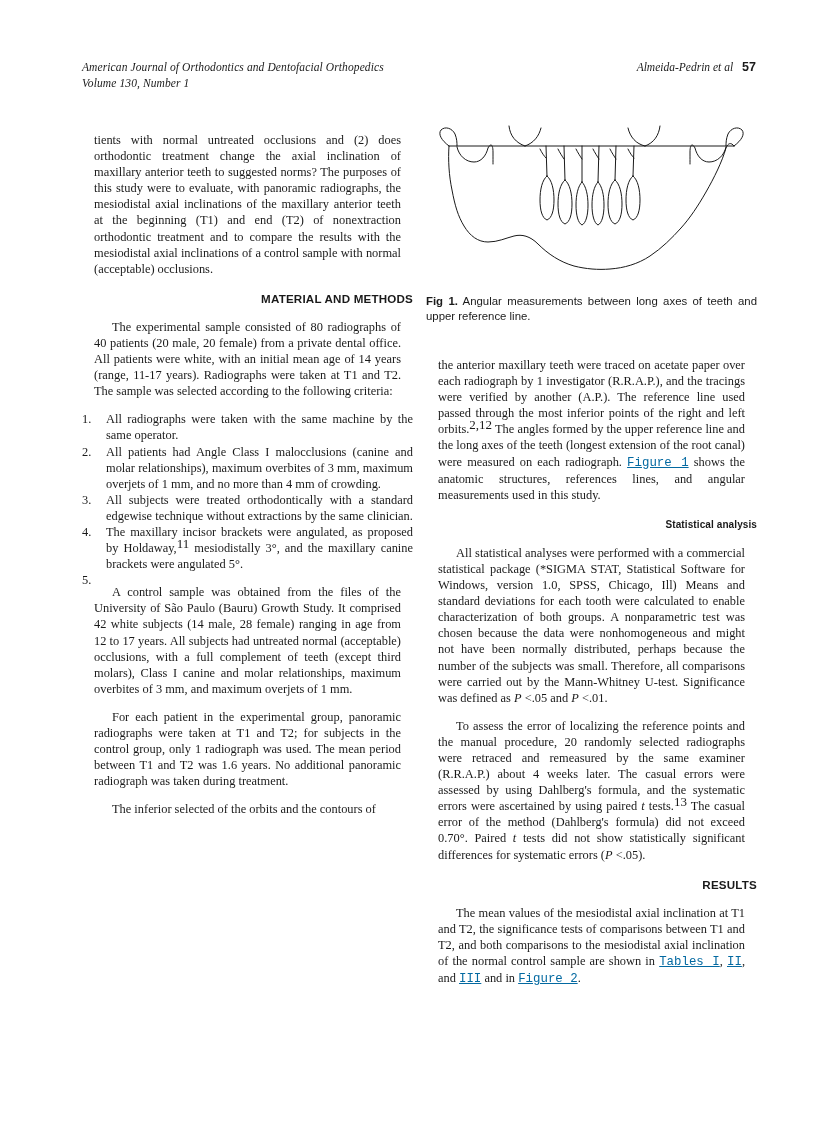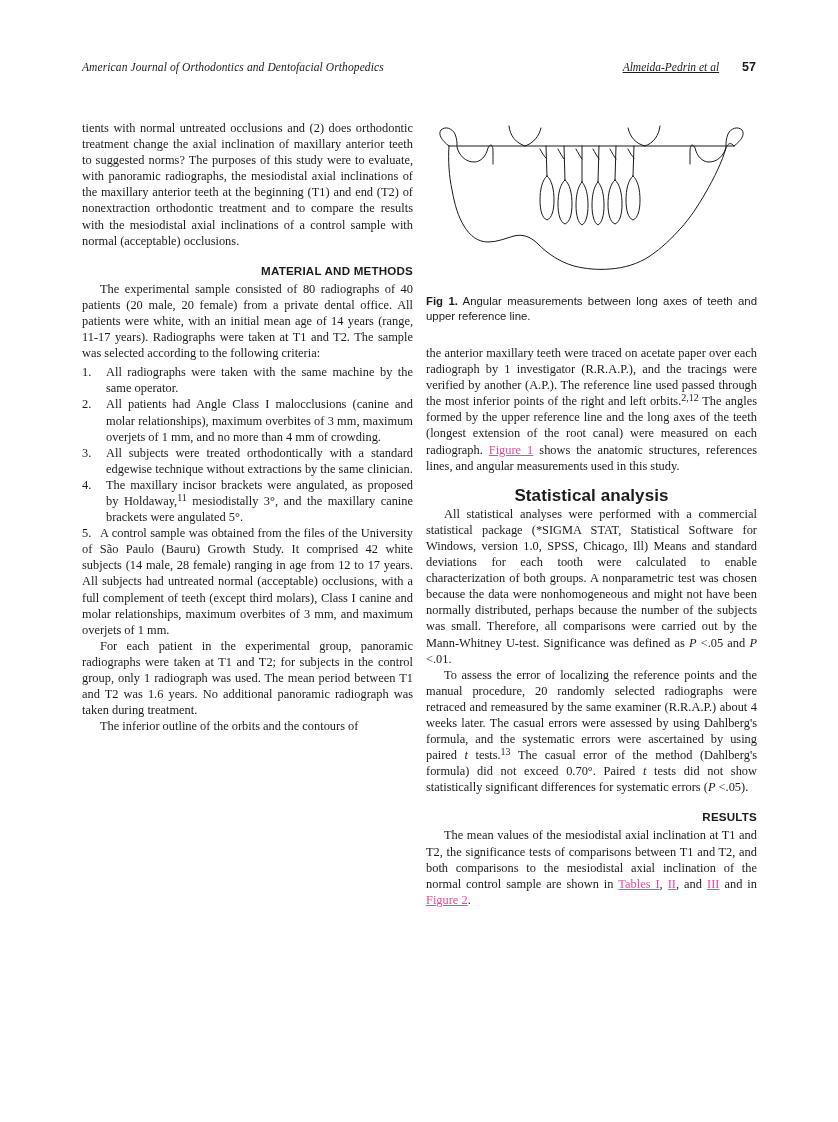--- a/index.html
+++ b/index.html
@@ -46,41 +46,40 @@
   }
   .rh-right {
     position: absolute;
     right: 0; top: 0;
     white-space: nowrap;
     font-size: 11.5px;
     line-height: 15.5px;
   }
   .rh-right .authors {
     font-style: italic;
-    text-decoration: underline;
   }
   .rh-right .pageno {
     font-family: "Liberation Sans", sans-serif;
     font-weight: bold;
     font-style: normal;
     font-size: 12.5px;
-    margin-left: 23px;
+    margin-left: 9px;
   }
 
   
   .col {
     position: absolute;
     top: 120px;
     width: 331px;
   }
   .col-left  { left: 82px; }
   .col-right { left: 426px; }
 
   p.body {
-    margin: 0;
+    margin: 12px;
     font-size: 12.4px;
     line-height: 16.1px;
     text-align: justify;
     text-indent: 18px;
     hyphens: manual;
   }
   p.body.noindent { text-indent: 0; }
 
   h2.section {
     margin: 14px 0 2px 0;
@@ -88,24 +87,24 @@
     font-weight: bold;
     font-size: 11.6px;
     line-height: 16px;
     letter-spacing: 0.2px;
     text-align: right;
   }
   h3.subsection {
     margin: 14px 0 2px 0;
     font-family: "Liberation Sans", sans-serif;
     font-weight: bold;
-    font-size: 17px;
+    font-size: 10px;
     line-height: 16px;
     letter-spacing: 0.1px;
-    text-align: center;
+    text-align: right;
   }
 
   ol.criteria {
     margin: 3px 0 0 0;
     padding: 0;
     list-style: none;
   }
   ol.criteria li {
     position: relative;
     padding-left: 24px;
@@ -115,27 +114,27 @@
   }
   ol.criteria li .num {
     position: absolute;
     left: 0;
     top: 0;
     width: 18px;
     text-align: left;
   }
 
   sup {
-    font-size: 10px;
+    font-size: 13px;
     line-height: 0;
     vertical-align: 4.5px;
     font-family: Liberation Serif, serif;
   }
   .ital { font-style: italic; }
-  .link { color: #ec4899; }
+  .link { color: #0369a1; font-family: Liberation Mono, monospace; }
 
   
   .figure-block {
     position: absolute;
     left: 426px;
     top: 118px;
     width: 331px;
   }
   .fig-art {
     width: 331px;
@@ -154,20 +153,21 @@
   }
 </style>
 </head>
 <body>
 
 <div class="page">
 
   <div class="running-head">
     <div class="rh-left">
       <div>American Journal of Orthodontics and Dentofacial Orthopedics</div>
+      <div class="vol">Volume 130, Number 1</div>
     </div>
     <div class="rh-right">
       <span class="authors">Almeida-Pedrin et al</span><span class="pageno">57</span>
     </div>
   </div>
 
   <div class="col col-left">
 
     <p class="body noindent">tients with normal untreated occlusions and (2) does orthodontic treatment change the axial inclination of maxillary anterior teeth to suggested norms? The purposes of this study were to evaluate, with panoramic radiographs, the mesiodistal axial inclinations of the maxillary anterior teeth at the beginning (T1) and end (T2) of nonextraction orthodontic treatment and to compare the results with the mesiodistal axial inclinations of a control sample with normal (acceptable) occlusions.</p>
 
@@ -191,21 +191,21 @@
       <li>
         <span class="num">5.</span>
       </li>
     </ol>
 
     <p class="body">A control sample was obtained from the files of the University of São Paulo (Bauru) Growth Study. It comprised 42 white subjects (14 male, 28 female) ranging in age from 12 to 17 years. All subjects had untreated normal (acceptable) occlusions, with a full complement of teeth (except third molars), Class I canine and molar relationships, maximum overbites of 3 mm, and maximum overjets of 1 mm.</p>
 
 
     <p class="body">For each patient in the experimental group, panoramic radiographs were taken at T1 and T2; for subjects in the control group, only 1 radiograph was used. The mean period between T1 and T2 was 1.6 years. No additional panoramic radiograph was taken during treatment.</p>
 
-    <p class="body">The inferior outline of the orbits and the contours of</p>
+    <p class="body">The inferior selected of the orbits and the contours of</p>
 
   </div>
 
   <div class="figure-block">
     <svg class="fig-art" viewBox="0 0 331 166">
       <g fill="none" stroke="#1a1a1a" stroke-width="1" stroke-linecap="round" stroke-linejoin="round">
 
         <line x1="23" y1="28" x2="308" y2="28"></line>
 
         <path d="M 83 8 C 84 18 90 25 99 28"></path>

